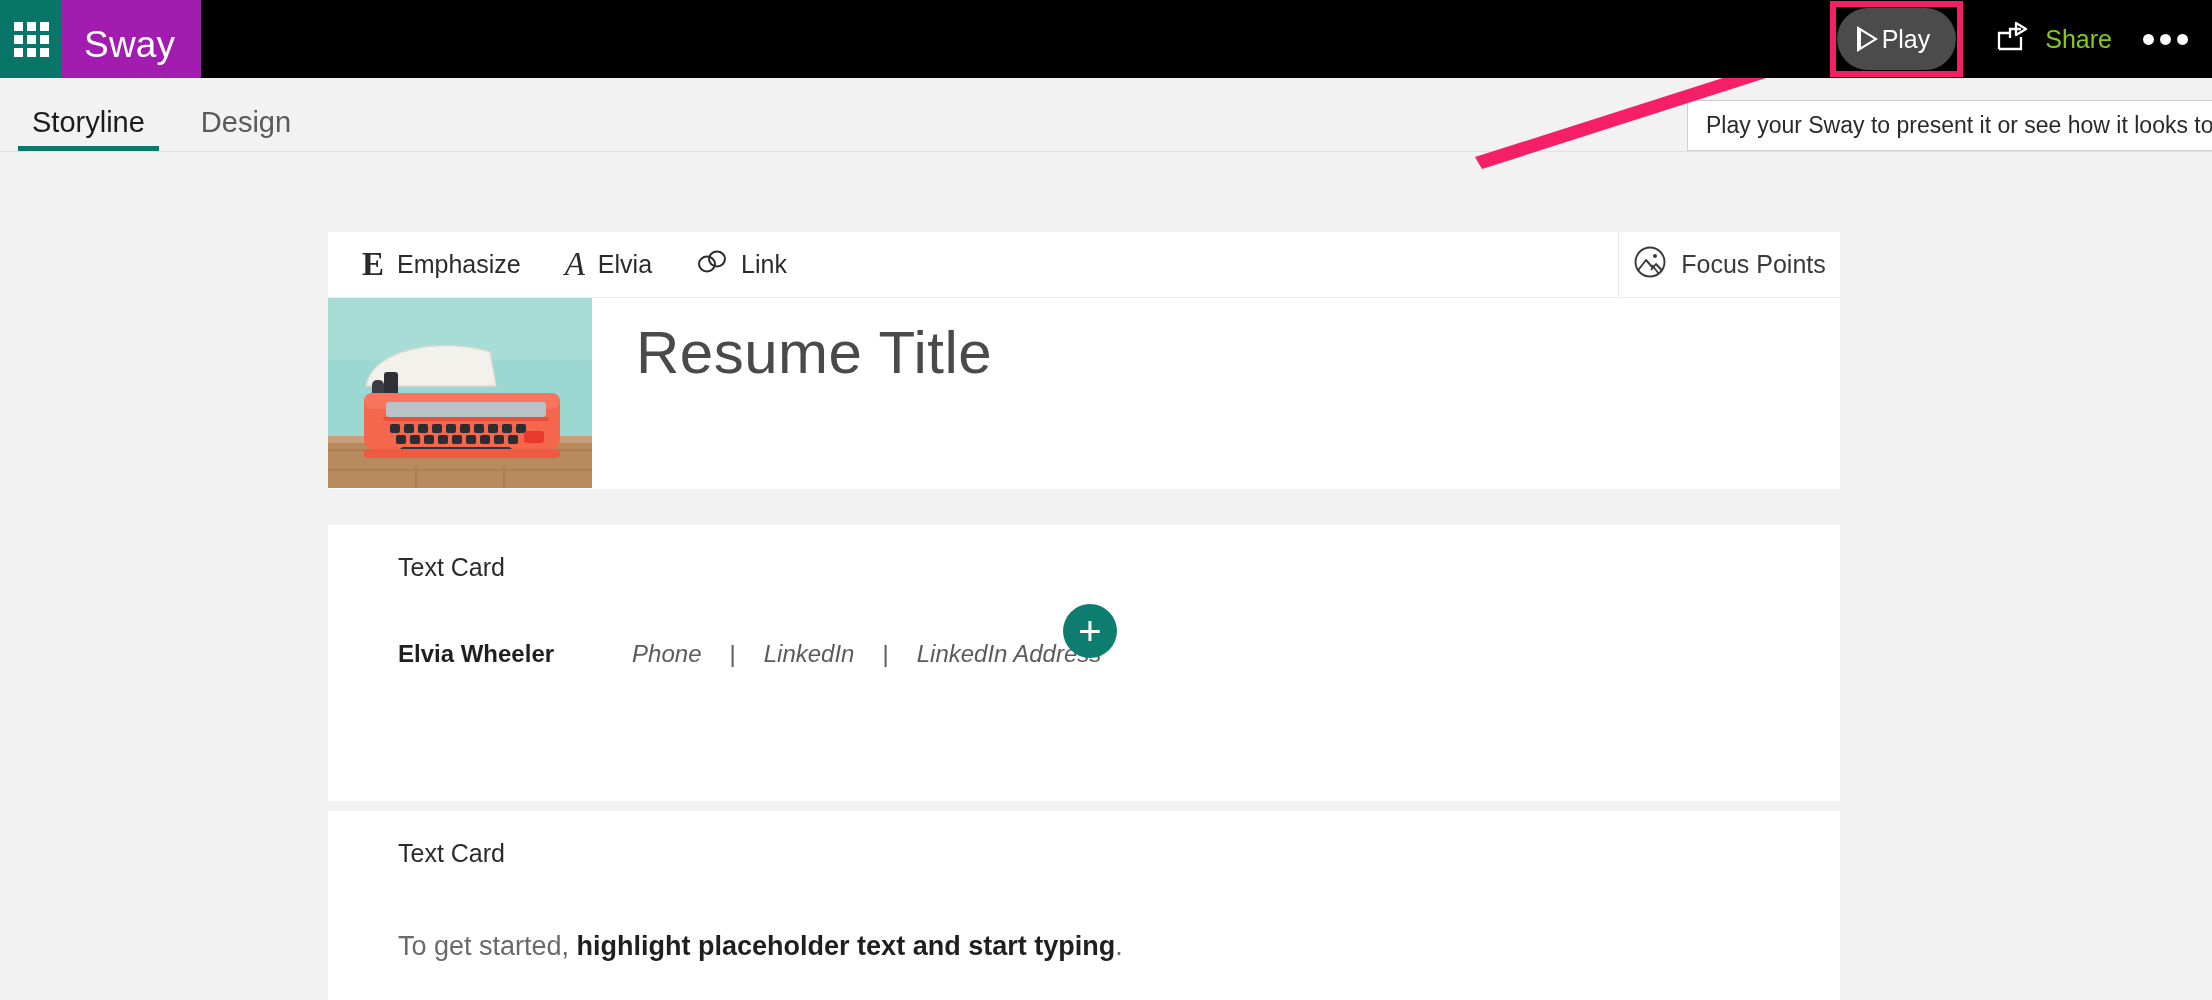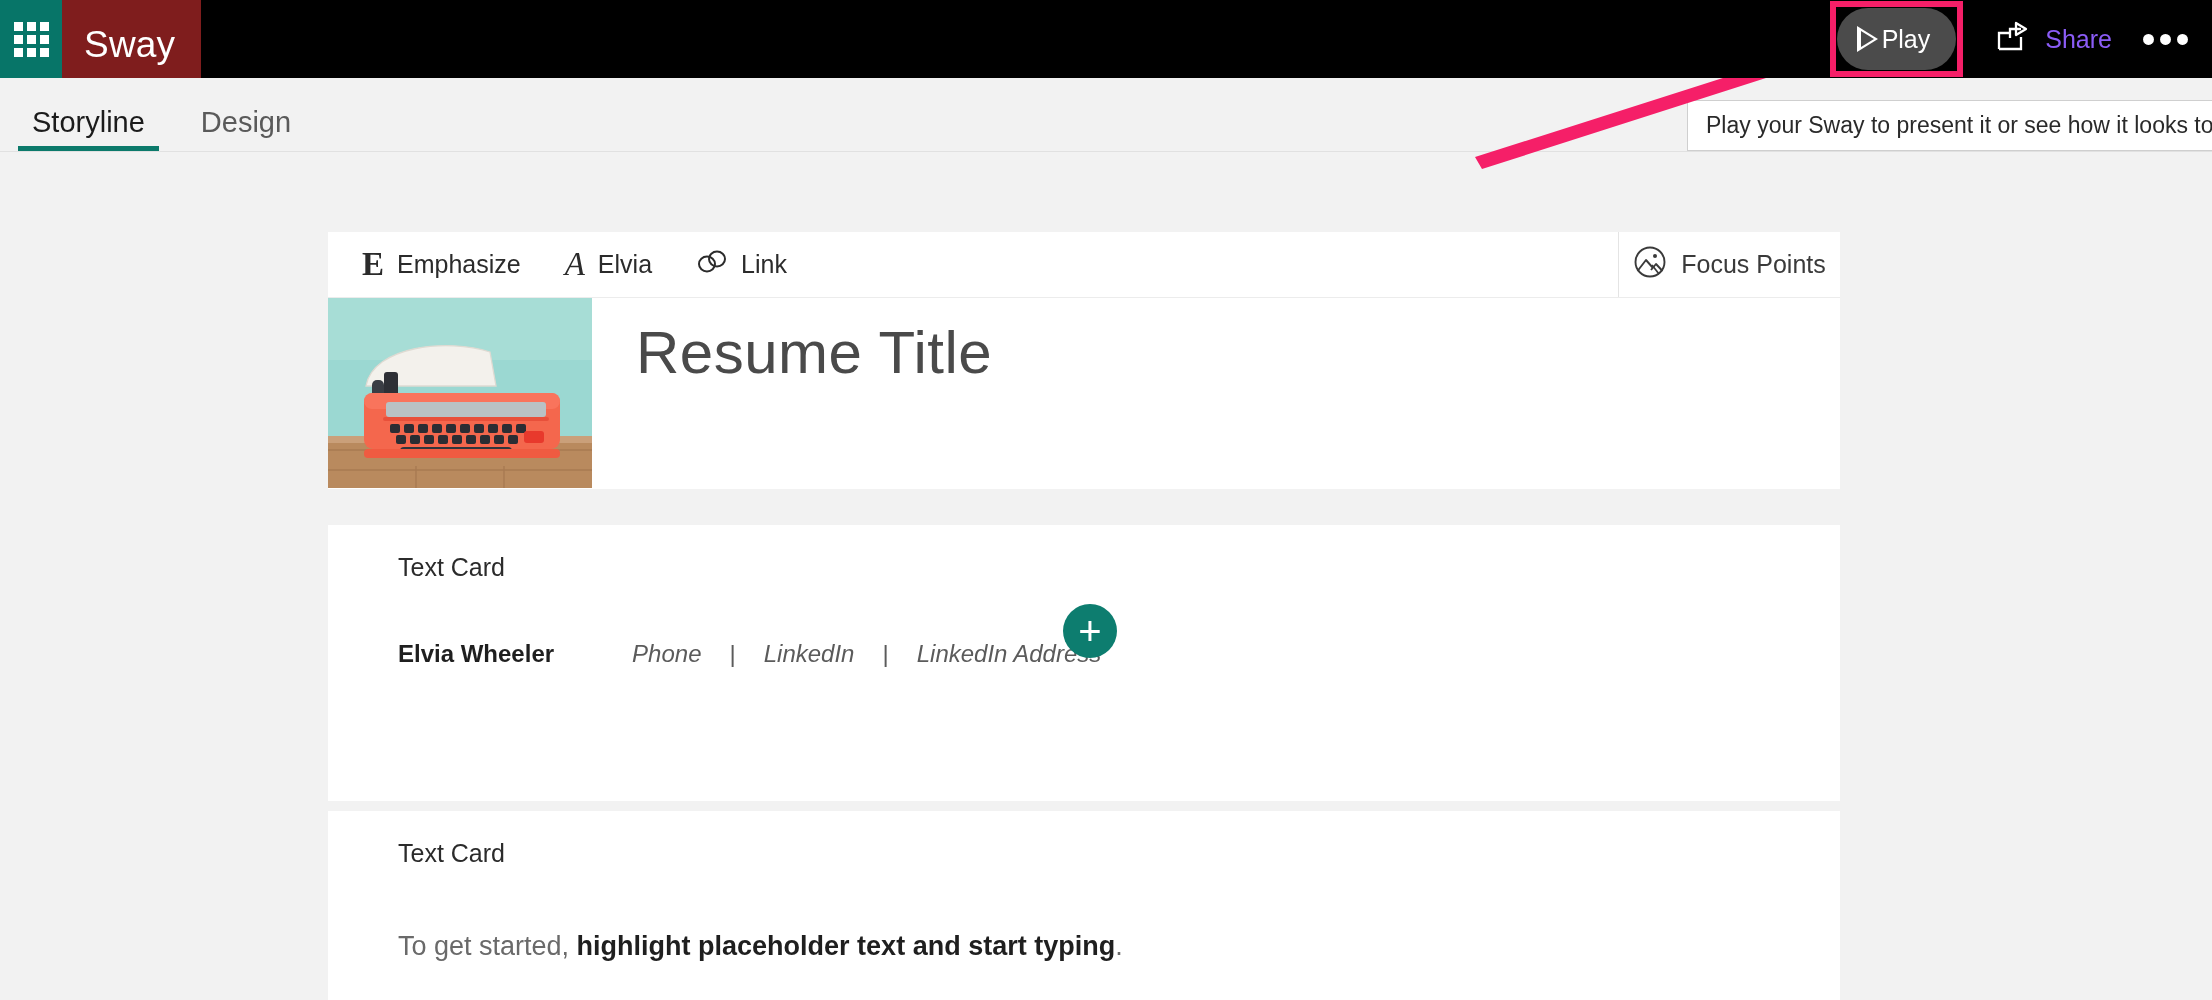--- a/index.html
+++ b/index.html
@@ -39,21 +39,21 @@
     grid-template-rows: repeat(3, 9px);
     gap: 4px;
   }
   .waffle-grid i {
     display: block;
     width: 9px; height: 9px;
     background: #ffffff;
   }
 
   .brand {
-    background: #7f1d1d;
+    background: #a21caf;
     height: 78px;
     padding: 12px 26px 0 22px;
     display: flex;
     align-items: center;
     color: #ffffff;
     font-size: 37px;
     font-weight: 400;
     letter-spacing: 0.2px;
     cursor: pointer;
   }
@@ -88,21 +88,21 @@
     border: 6px solid #f51f68;
     pointer-events: none;
   }
 
   .btn-share {
     display: flex;
     align-items: center;
     gap: 15px;
     height: 62px;
     padding: 0 18px;
-    color: #8b5cf6;
+    color: #84cc16;
     font-size: 25px;
     cursor: pointer;
   }
 
   .btn-ellipsis {
     display: flex;
     align-items: center;
     justify-content: center;
     width: 74px;
     height: 62px;

